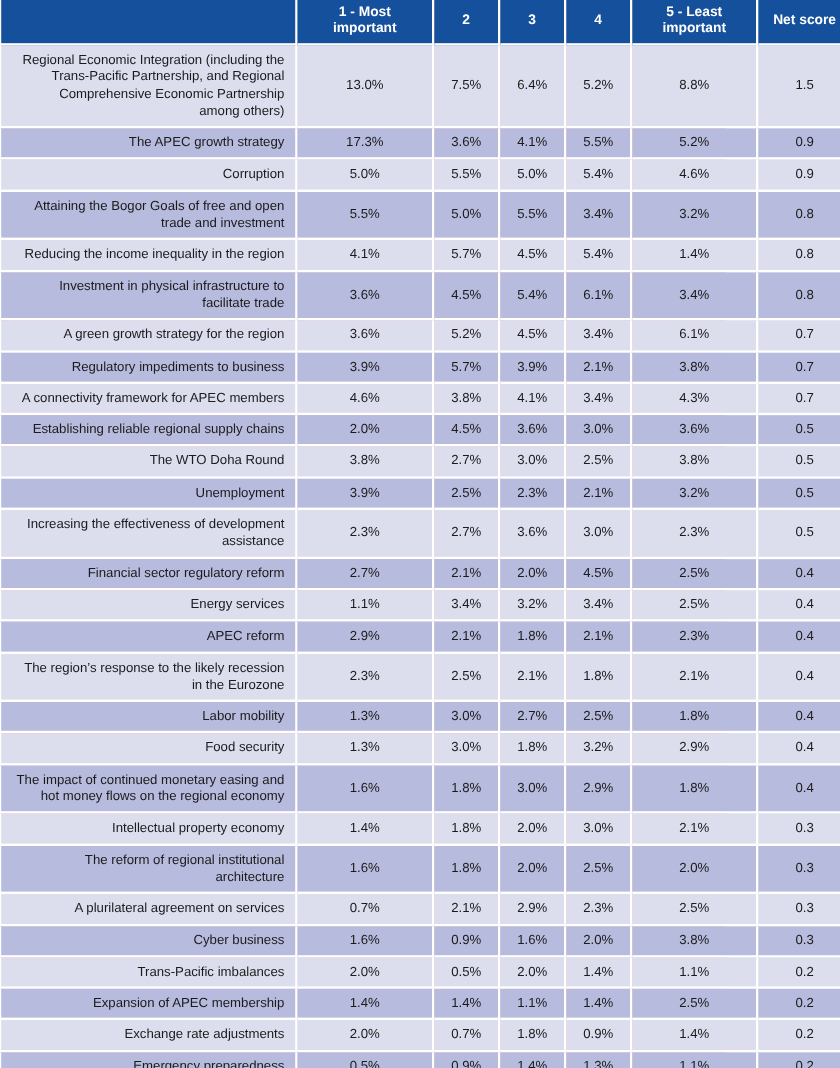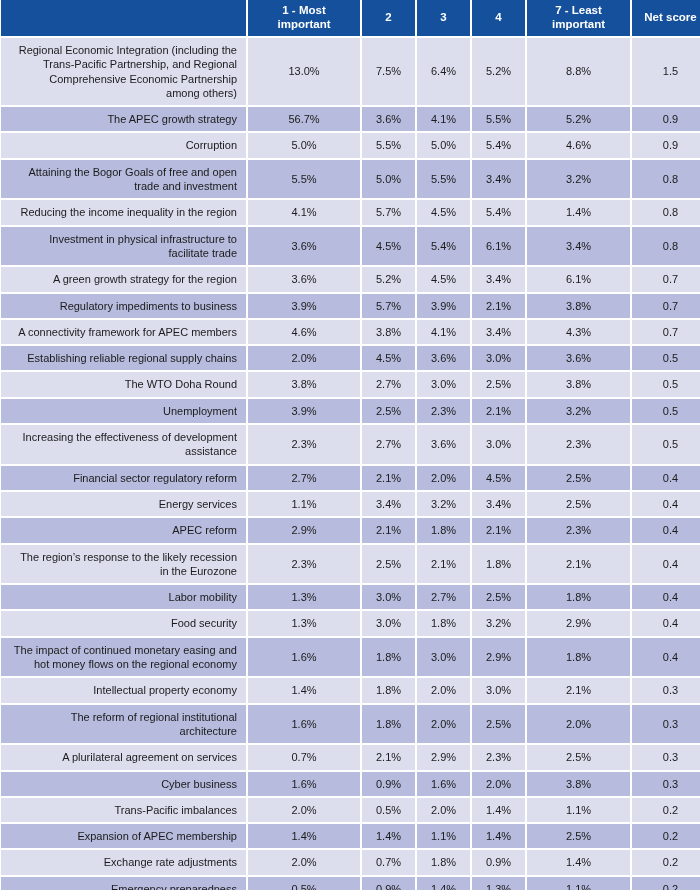--- a/index.html
+++ b/index.html
@@ -101,39 +101,39 @@
       <tr>
         <th class="h-label"></th>
         <th>
           <span>1 - Most</span><br>
           <span>important</span>
         </th>
         <th>2</th>
         <th>3</th>
         <th>4</th>
         <th>
-          <span>7 - Least</span><br>
+          <span>5 - Least</span><br>
           <span>important</span>
         </th>
         <th class="h-net">Net score</th>
       </tr>
     </thead>
     <tbody id="table-body">
         <tr class="shade-light">
           <td class="cell-label">Regional Economic Integration (including the Trans-Pacific Partnership, and Regional Comprehensive Economic Partnership among others)</td>
           <td class="cell-num">13.0%</td>
           <td class="cell-num">7.5%</td>
           <td class="cell-num">6.4%</td>
           <td class="cell-num">5.2%</td>
           <td class="cell-num">8.8%</td>
           <td class="cell-net">1.5</td>
         </tr>
         <tr class="shade-dark">
           <td class="cell-label">The APEC growth strategy</td>
-          <td class="cell-num">56.7%</td>
+          <td class="cell-num">17.3%</td>
           <td class="cell-num">3.6%</td>
           <td class="cell-num">4.1%</td>
           <td class="cell-num">5.5%</td>
           <td class="cell-num">5.2%</td>
           <td class="cell-net">0.9</td>
         </tr>
         <tr class="shade-light">
           <td class="cell-label">Corruption</td>
           <td class="cell-num">5.0%</td>
           <td class="cell-num">5.5%</td>

